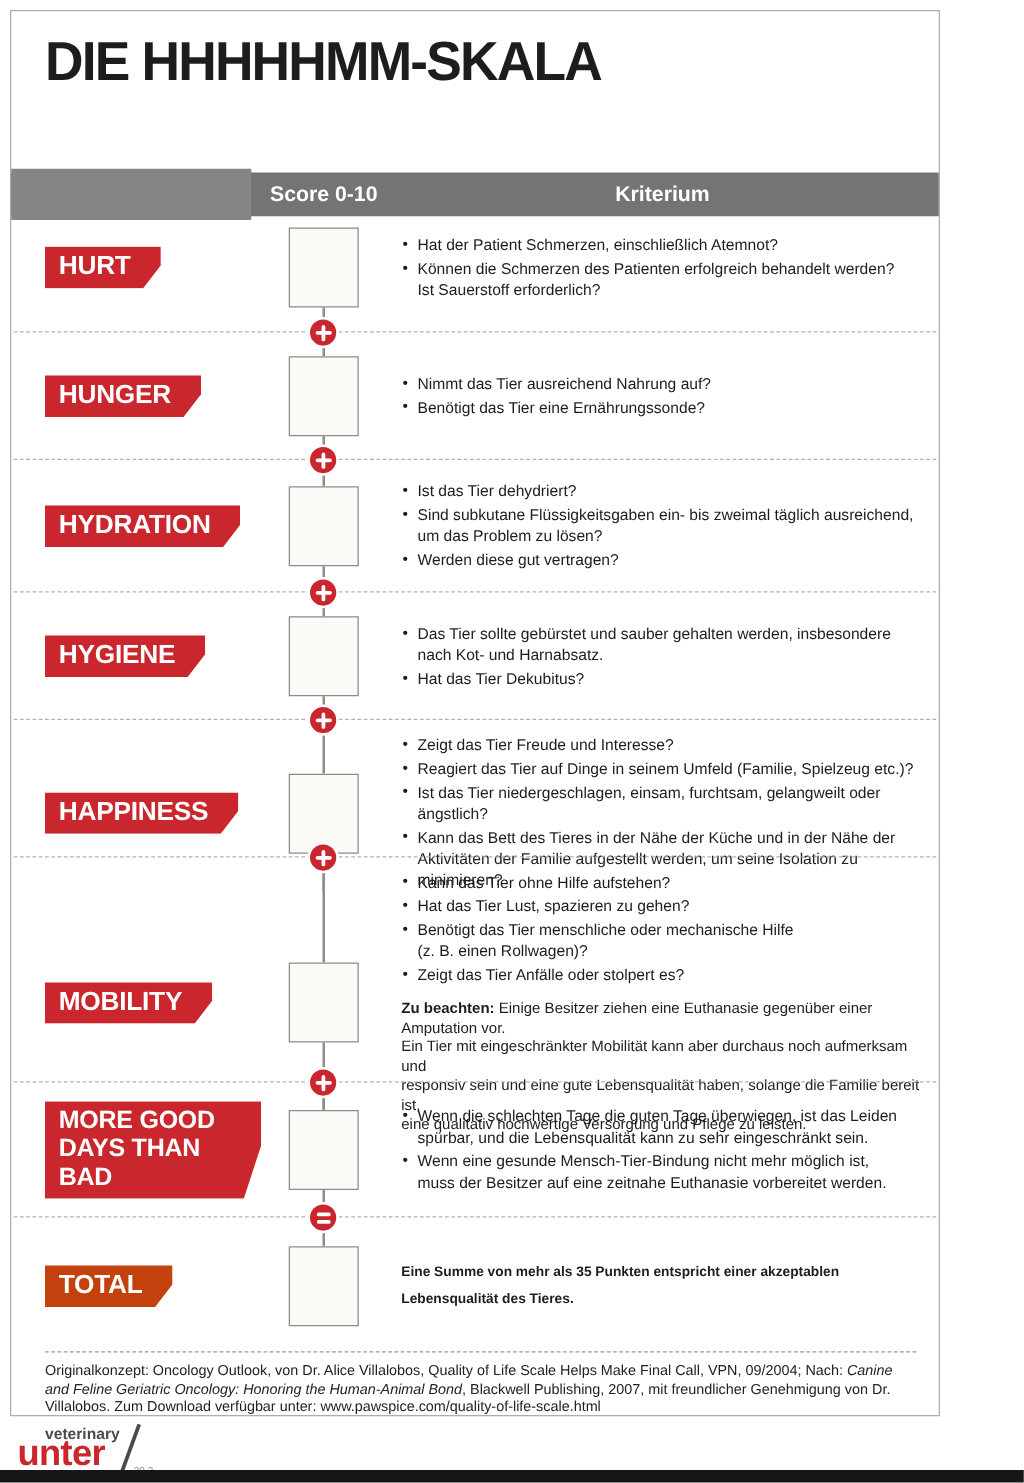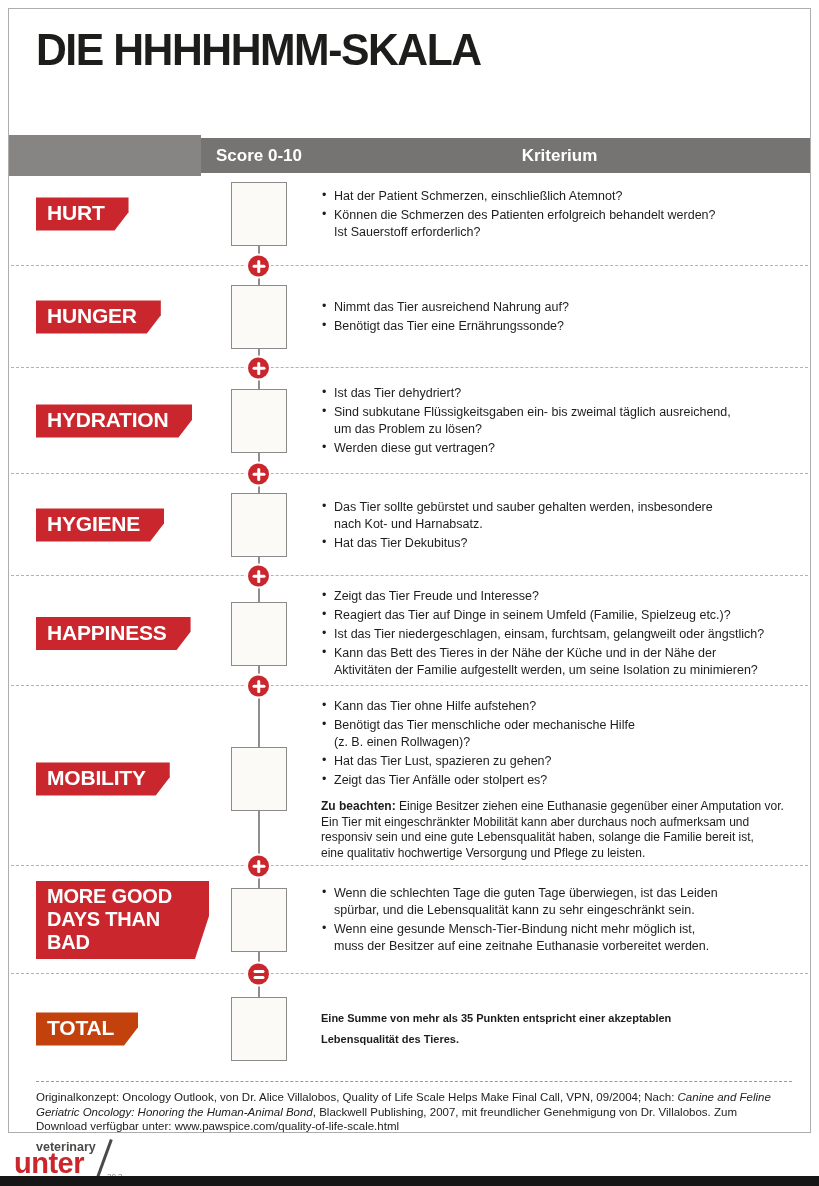--- a/index.html
+++ b/index.html
@@ -1,18 +1,18 @@
 <!DOCTYPE html>
 <html><head>
 <meta charset="utf-8">
 <style>
   * { margin:0; padding:0; box-sizing:border-box; }
   html,body { width:819px; height:1186px; overflow:hidden; background:#fff;
               font-family:"Liberation Sans", sans-serif; color:#1d1d1b; }
-  .sheet { position:absolute; left:8px; top:8px; width:803px; height:1125px;
+  .sheet { position:absolute; left:8px; top:8px; width:744px; height:1125px;
            border:1px solid #aeadac; background:#fff; }
 
   
   .title { position:absolute; left:27px; top:16px; font-size:44px; font-weight:800;
            letter-spacing:-1.5px; transform:scaleX(.97); transform-origin:left;
            color:#1d1d1b; white-space:nowrap; }
   .info-box { position:absolute; left:592px; top:2px; width:174px; background:#e2e2e1;
               border-radius:12px; padding:12px 12px 12px 14px; font-size:11.5px;
               line-height:15.3px; color:#3c3c3b; white-space:pre-line; }
 
@@ -204,23 +204,23 @@
       <div class="label-cell">
         <span class="tag">MOBILITY</span>
       </div>
       <div class="score-cell">
         <span class="vline"></span>
         <span class="score-box"></span>
         <span class="vline"></span>
       </div>
       <div class="crit-cell">
         <div class="bullet">Kann das Tier ohne Hilfe aufstehen?</div>
+        <div class="bullet">Hat das Tier Lust, spazieren zu gehen?</div>
         <div class="bullet">Benötigt das Tier menschliche oder mechanische Hilfe
 (z. B. einen Rollwagen)?</div>
-        <div class="bullet">Hat das Tier Lust, spazieren zu gehen?</div>
         <div class="bullet">Zeigt das Tier Anfälle oder stolpert es?</div>
         <div class="note"><b>Zu beachten:</b><span> Einige Besitzer ziehen eine Euthanasie gegenüber einer Amputation vor.
 Ein Tier mit eingeschränkter Mobilität kann aber durchaus noch aufmerksam und
 responsiv sein und eine gute Lebensqualität haben, solange die Familie bereit ist,
 eine qualitativ hochwertige Versorgung und Pflege zu leisten.</span></div>
       </div>
     </div>
     <div class="connector">
       <span class="hline"></span>
       <span class="vline-c"></span>

